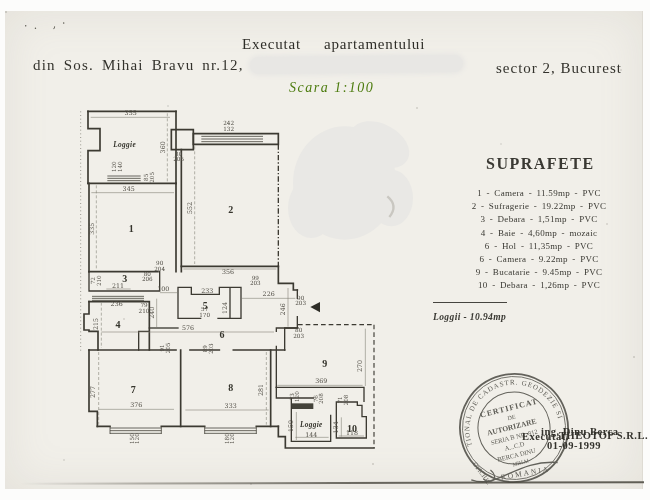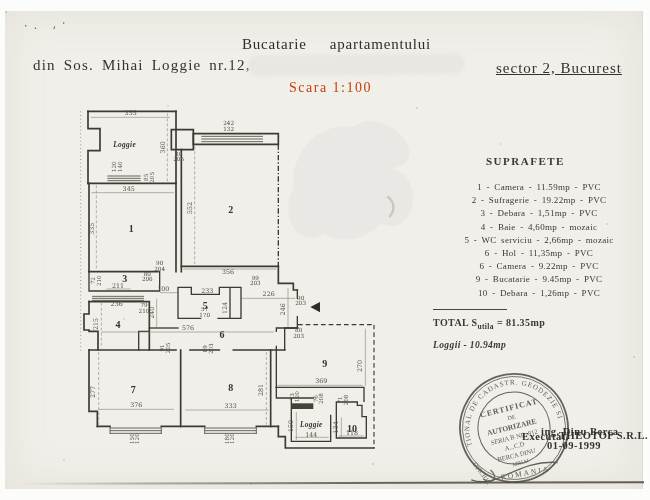--- a/index.html
+++ b/index.html
@@ -13,27 +13,27 @@
          601px 212px 0 rgba(95,92,82,.2), 367px 452px 0 rgba(95,92,82,.25),
          58px 448px 0 rgba(95,92,82,.18), 628px 345px 0 rgba(95,92,82,.25),
          245px 472px 0 rgba(95,92,82,.2), 495px 132px 0 rgba(95,92,82,.15),
          615px 58px 0 rgba(95,92,82,.2), 162px 94px 0 rgba(95,92,82,.18);}
   .specks{position:absolute;left:24px;top:18px;font:11px "DejaVu Serif",serif;color:#4a4940;
           letter-spacing:6px;transform:rotate(-4deg);opacity:.85;}
   
   .title{position:absolute;left:242px;top:36px;font-size:15px;color:#2e2d28;
          letter-spacing:.8px;word-spacing:7px;white-space:pre;}
   .addr{position:absolute;left:33px;top:57px;font-size:15px;color:#33322c;letter-spacing:1.2px;word-spacing:3px;}
-  .addr-right{position:absolute;left:496px;top:60px;font-size:15px;color:#33322c;letter-spacing:1px;white-space:nowrap;text-decoration:underline;}
-  .scale{position:absolute;left:289px;top:80px;font-size:14px;color:#c2410c;letter-spacing:1.5px;}
+  .addr-right{position:absolute;left:496px;top:60px;font-size:15px;color:#33322c;letter-spacing:1px;white-space:nowrap;}
+  .scale{position:absolute;left:289px;top:80px;font-size:14px;color:#4d7c0f;letter-spacing:1.5px;font-style:italic;}
   .redact{position:absolute;left:250px;top:56px;width:213px;height:17px;background:#e8e7e4;
           border-radius:9px;transform:rotate(-.6deg);box-shadow:0 0 4px 2px #e8e7e4;}
   
   .legend{position:absolute;left:433px;top:155px;width:212px;color:#3a3933;}
-  .legend-title{font-size:11px;font-weight:bold;letter-spacing:1.5px;margin:0 0 14px 53px;}
+  .legend-title{font-size:16px;font-weight:bold;letter-spacing:1.5px;margin:0 0 14px 53px;}
   .legend-row{font-size:9px;line-height:13.2px;letter-spacing:.3px;word-spacing:2px;white-space:nowrap;text-align:center;}
   .legend-div{width:74px;border-top:1.3px solid #46453f;margin:9px 0 7px 0;}
   .legend-total{font-size:10px;font-weight:bold;letter-spacing:.4px;}
   .legend-total sub{font-size:7.5px;}
   .legend-loggii{font-size:9.5px;font-weight:bold;margin-top:9px;letter-spacing:.4px;font-style:italic;}
   
   #plan{position:absolute;left:78px;top:98px;width:360px;height:372px;}
   #plan .w{stroke:#3c3a32;stroke-width:5;fill:none;stroke-linecap:square;}
   #plan .w4{stroke:#3c3a32;stroke-width:4;fill:none;stroke-linecap:square;}
   #plan .hatch{stroke:#45433a;stroke-width:2.4;fill:none;}
@@ -57,22 +57,22 @@
     background:linear-gradient(90deg,rgba(100,97,86,0),rgba(100,97,86,.45) 20%,rgba(72,70,61,.8) 55%,rgba(72,70,61,.85));}
 </style>
 </head>
 <body>
 
 <div class="scan">
   <div class="noise"></div>
 </div>
 
 <div class="specks">·.   ,·</div>
-<div class="title">Bucatarie  apartamentului</div>
-<div class="addr">din Sos. Mihai Loggie nr.12,</div>
+<div class="title">Executat  apartamentului</div>
+<div class="addr">din Sos. Mihai Bravu nr.12,</div>
 <div class="redact"></div>
 <div class="addr-right">sector 2, Bucurest</div>
 <div class="scale">Scara 1:100</div>
 
 <svg id="plan" viewBox="0 0 1080 1116">
 
   <g>
     <ellipse cx="800" cy="255" rx="155" ry="170" fill="#e9e8e5"></ellipse>
     <ellipse cx="905" cy="140" rx="95" ry="62" fill="#e9e8e5" transform="rotate(28 905 140)"></ellipse>
     <ellipse cx="940" cy="300" rx="65" ry="85" fill="#e9e8e5"></ellipse>
@@ -203,28 +203,26 @@
     </g>
 </svg>
 
 <div class="legend">
   <div class="legend-title">SUPRAFETE</div>
   <div id="legend-items">
       <div class="legend-row">1 - Camera - 11.59mp - PVC</div>
       <div class="legend-row">2 - Sufragerie - 19.22mp - PVC</div>
       <div class="legend-row">3 - Debara - 1,51mp - PVC</div>
       <div class="legend-row">4 - Baie - 4,60mp - mozaic</div>
-      <div class="legend-row">5 - WC serviciu - 2,66mp - mozaic</div>
       <div class="legend-row">6 - Hol - 11,35mp - PVC</div>
       <div class="legend-row">6 - Camera - 9.22mp - PVC</div>
       <div class="legend-row">9 - Bucatarie - 9.45mp - PVC</div>
       <div class="legend-row">10 - Debara - 1,26mp - PVC</div>
     </div>
   <div class="legend-div"></div>
-  <div class="legend-total"><span>TOTAL S</span><sub>utila</sub><span> = 81.35mp</span></div>
   <div class="legend-loggii">Loggii - 10.94mp</div>
 </div>
 
 <svg id="stamp" viewBox="0 0 138 120">
   <g transform="rotate(-14 64 57)" opacity=".92">
     <circle class="ring" cx="64" cy="57" r="54" stroke-width="1.8"></circle>
     <circle class="ring" cx="64" cy="57" r="51.5" stroke-width=".8"></circle>
     <circle class="ring" cx="64" cy="57" r="36" stroke-width="1"></circle>
     <defs>
         <path id="arcTop" d="M20,68 A45,45 0 1 1 108,68"></path>

